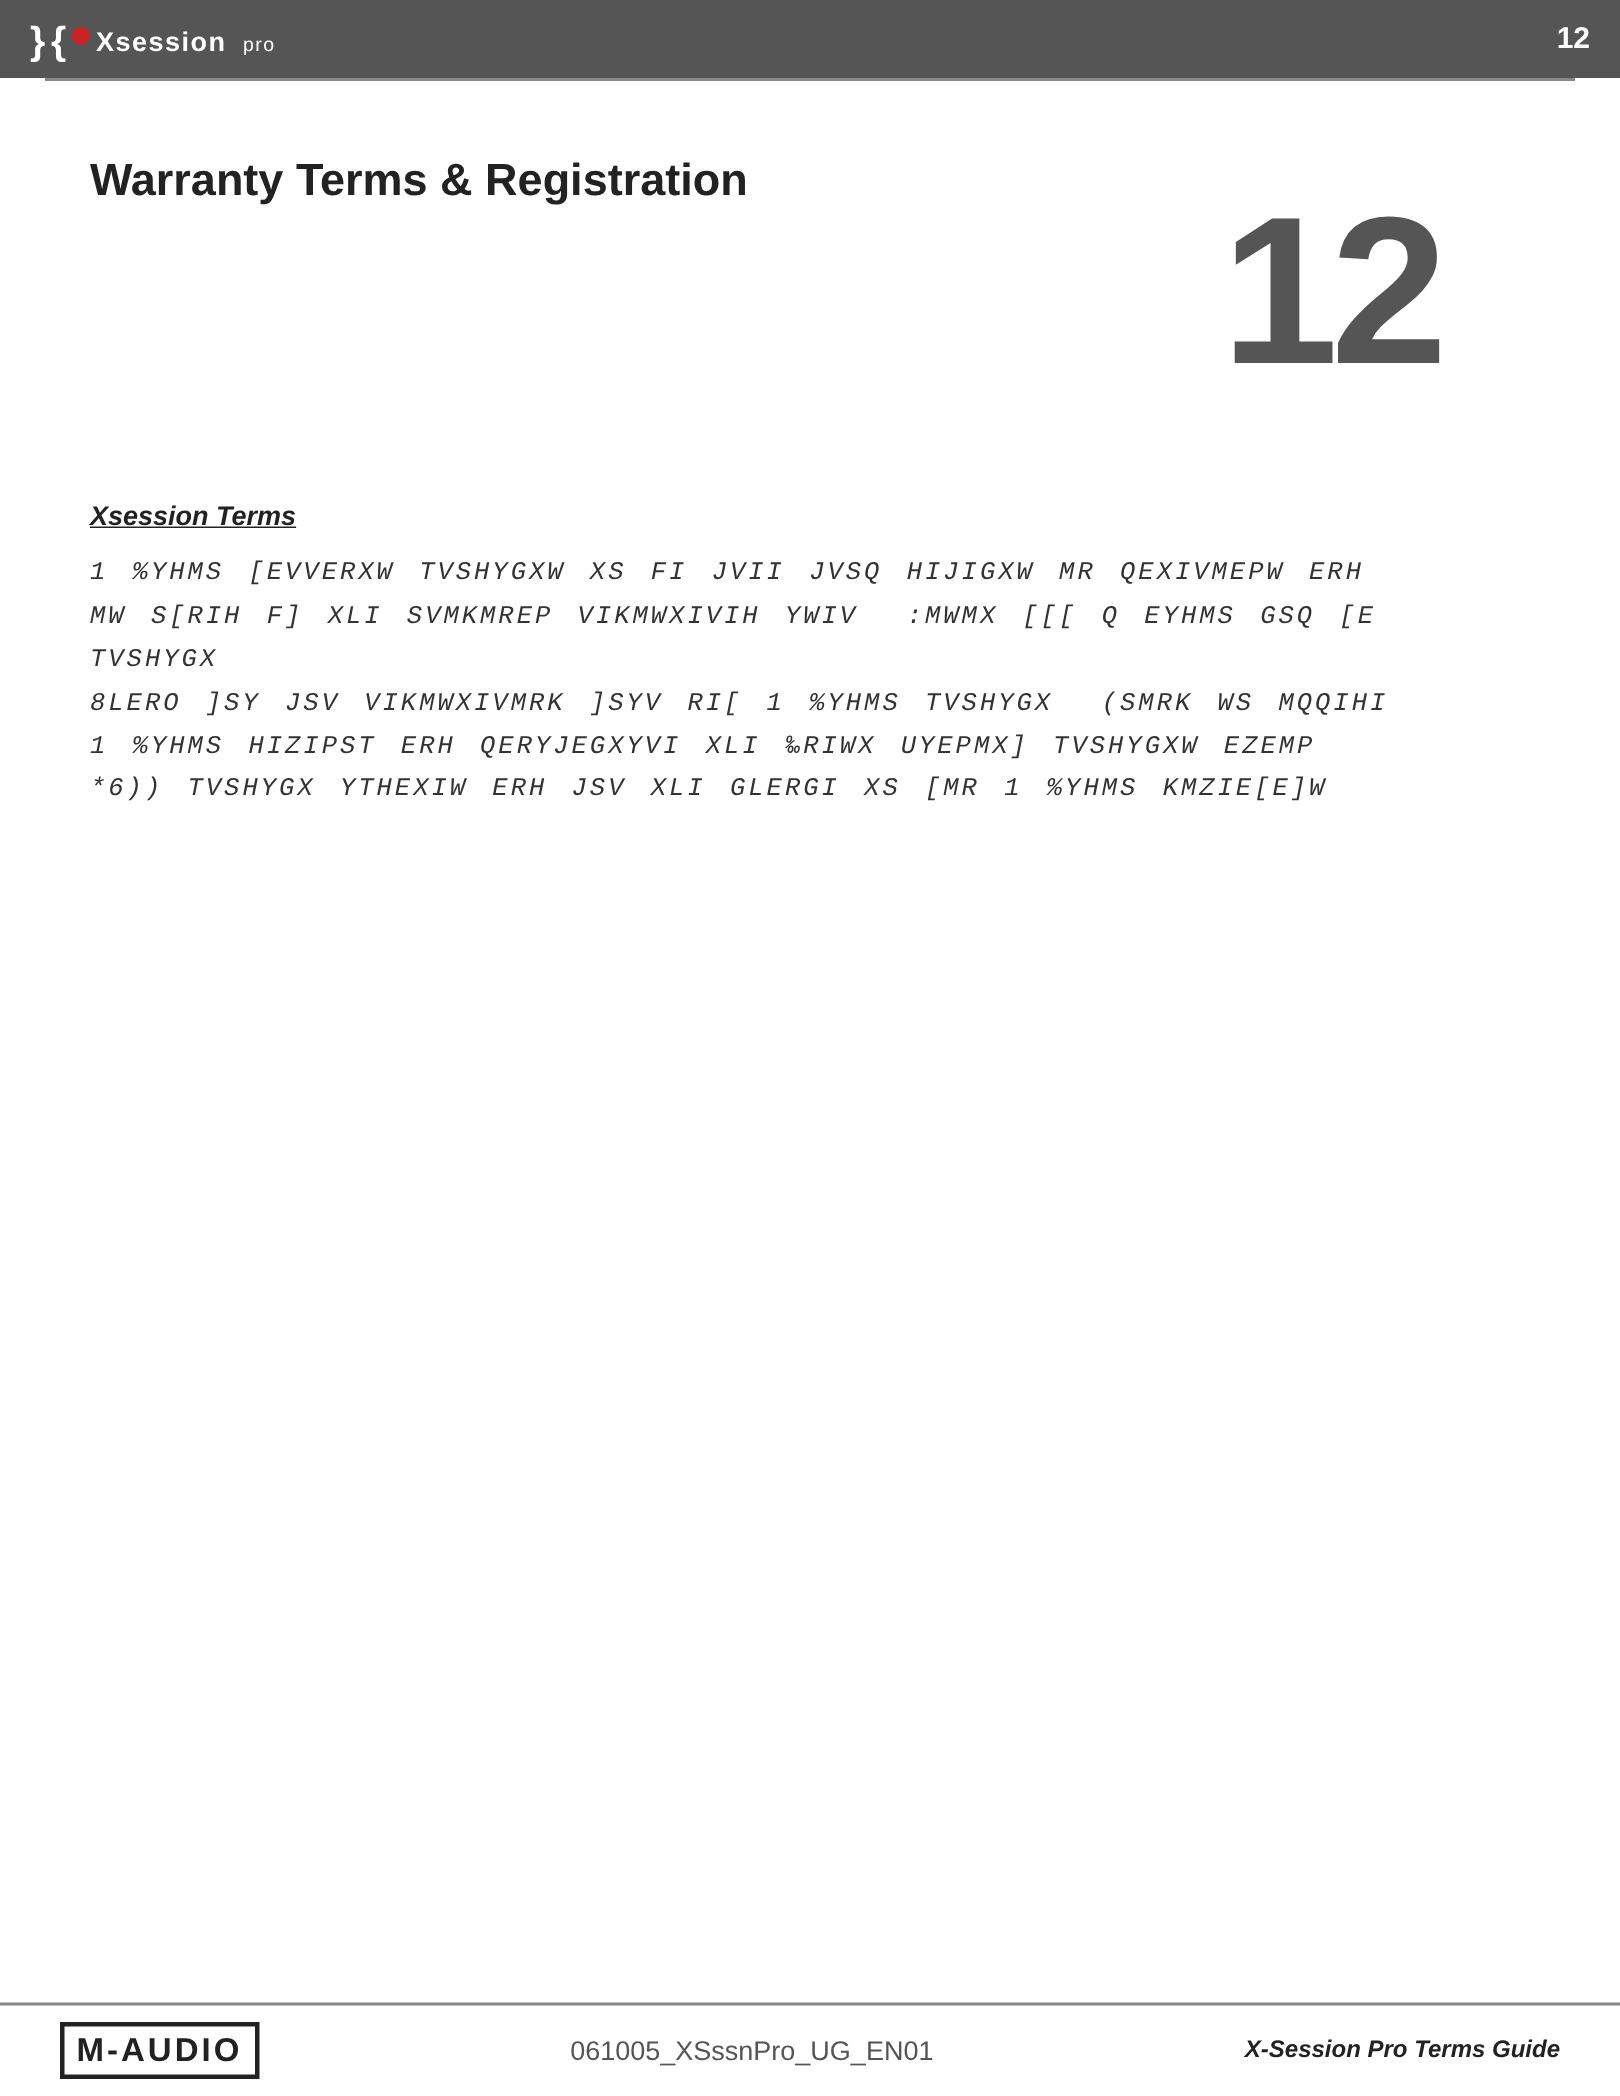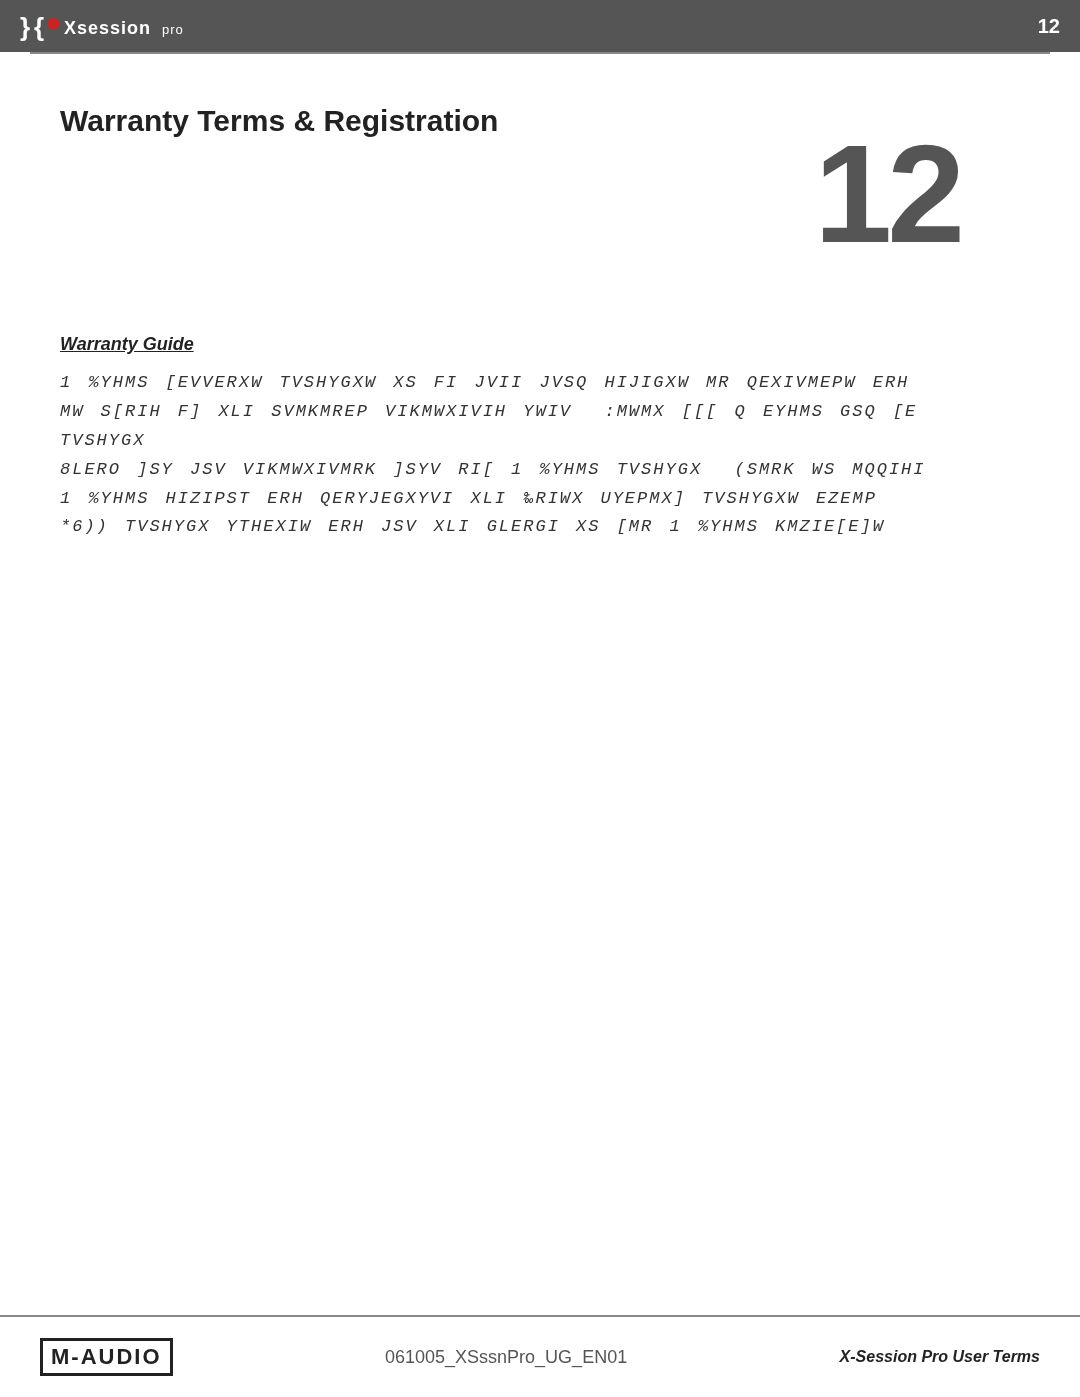--- a/index.html
+++ b/index.html
@@ -103,21 +103,21 @@
       position: relative;
       min-height: 180px;
     }
 
     
     .footer {
       position: absolute;
       bottom: 0;
       left: 0;
       right: 0;
-      height: 82px;
+      height: 62px;
       border-top: 2px solid #888888;
       display: flex;
       align-items: center;
       justify-content: space-between;
       padding: 0 40px;
     }
 
     .footer-logo {
       display: flex;
       flex-direction: column;
@@ -172,21 +172,21 @@
 <div class="divider-line"></div>
 
 <div class="main-content">
 
   <div class="title-area">
     <h1 class="page-title">Warranty Terms &amp; Registration</h1>
     <div class="large-page-number">12</div>
   </div>
 
   <div>
-    <div class="section-header">Warranty Guide</div>
+    <div class="section-header">Xsession Terms</div>
     <div class="body-text">
       1 %YHMS [EVVERXW TVSHYGXW XS FI JVII JVSQ HIJIGXW MR QEXIVMEPW ERH<br>
       MW S[RIH F] XLI SVMKMREP VIKMWXIVIH YWIV &nbsp;:MWMX [[[ Q EYHMS GSQ [E<br>
       TVSHYGX
     </div>
   </div>
 
   <div>
     <div class="body-text">
       8LERO ]SY JSV VIKMWXIVMRK ]SYV RI[ 1 %YHMS TVSHYGX &nbsp;(SMRK WS MQQIHI<br>
@@ -195,14 +195,14 @@
     </div>
   </div>
 
 </div>
 
 <div class="footer">
   <div class="footer-logo">
     <div class="maudio-logo">M-AUDIO</div>
   </div>
   <div class="footer-center">061005_XSssnPro_UG_EN01</div>
-  <div class="footer-right">X-Session Pro User Terms</div>
+  <div class="footer-right">X-Session Pro Terms Guide</div>
 </div>
 
 </body></html>

